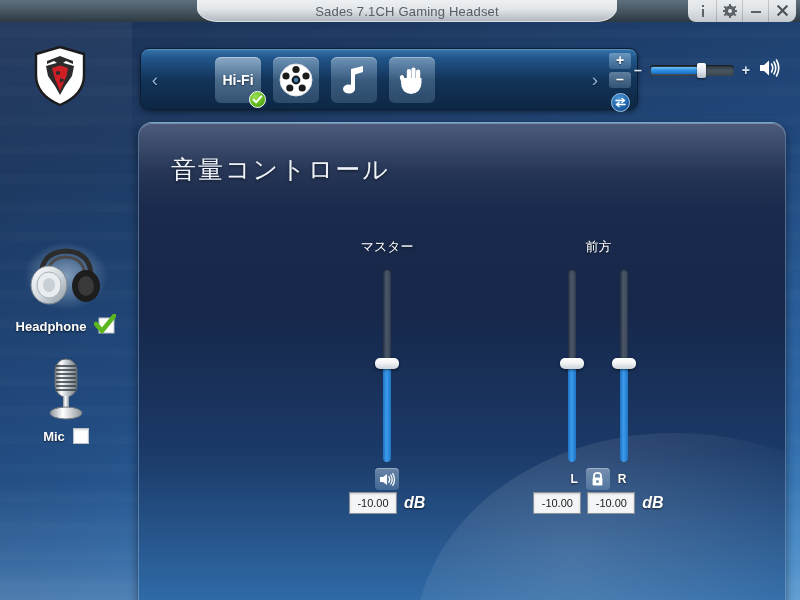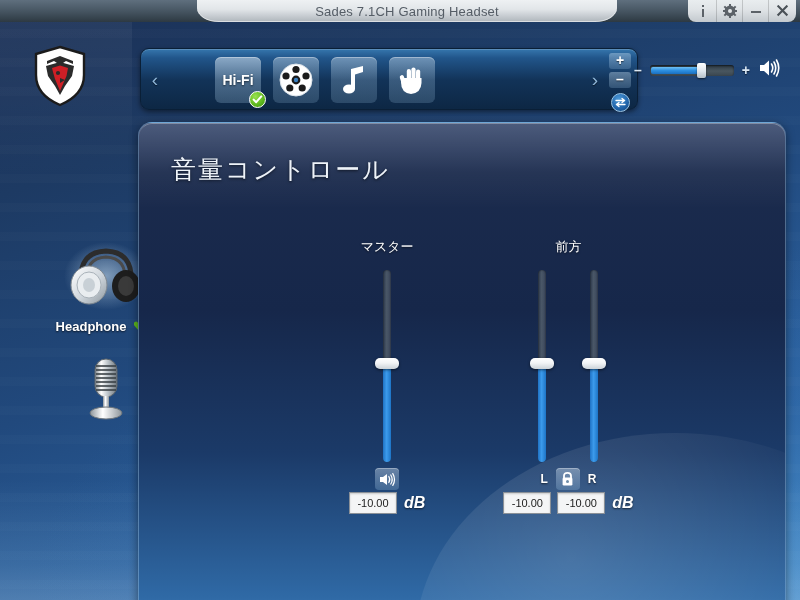--- a/index.html
+++ b/index.html
@@ -67,21 +67,21 @@
     border-left: 1px solid rgba(0,0,0,.16);
   }
   #winbtns .wb:first-child { border-left: none; }
   #winbtns .wb svg { display: block; }
 
   
   #logo {
     position: absolute; left: 32px; top: 45px; width: 56px; height: 62px;
   }
   #sidebar {
-    position: absolute; left: 0; top: 240px; width: 132px; margin-left: 40px;
+    position: absolute; left: 0; top: 240px; width: 132px;
   }
   .dev {
     width: 132px; text-align: center; margin-bottom: 16px; cursor: pointer;
   }
   .dev .devicon { height: 72px; display: flex; align-items: center; justify-content: center; }
   .dev .devrow {
     display: flex; align-items: center; justify-content: center; gap: 8px; margin-top: 2px;
   }
   .dev .devlabel {
     font-size: 13px; font-weight: bold; color: #ffffff;
@@ -194,21 +194,21 @@
     pointer-events: none;
   }
   #panel-title {
     position: absolute; left: 32px; top: 30px;
     font-size: 25px; color: #eef3f9; letter-spacing: 2px;
     text-shadow: 0 1px 3px rgba(0,0,0,.6);
   }
 
   
   #groups {
-    position: absolute; left: 210px; top: 115px; display: flex; align-items: flex-start; gap: 78px;
+    position: absolute; left: 210px; top: 115px; display: flex; align-items: flex-start; gap: 108px;
   }
   .group { display: flex; flex-direction: column; align-items: center; }
   .group .gtitle {
     font-size: 13px; color: #ffffff; margin-bottom: 14px;
     text-shadow: 0 1px 2px rgba(0,0,0,.6); white-space: nowrap;
   }
   .sliders { display: flex; gap: 30px; }
   .vsl { position: relative; width: 22px; height: 192px; cursor: pointer; }
   .vtrack {
     position: absolute; left: 7px; top: 0; width: 8px; height: 192px; border-radius: 4px;
@@ -365,20 +365,24 @@
               <line x1="20" y1="15" x2="40" y2="15"></line>
             <line x1="20" y1="19" x2="40" y2="19"></line>
               <line x1="20" y1="23" x2="40" y2="23"></line>
             <line x1="20" y1="27" x2="40" y2="27"></line>
               <line x1="20" y1="31" x2="40" y2="31"></line>
             <line x1="20" y1="35" x2="40" y2="35"></line>
           </g>
           <rect x="27" y="41" width="6" height="14" fill="url(#stndG)"></rect>
           <ellipse cx="30" cy="58" rx="16" ry="6" fill="url(#stndG)" stroke="#6e767d" stroke-width="1"></ellipse>
         </svg>
+      </div>
+      <div class="devrow">
+        <span class="devlabel">Mic</span>
+        <span class="chk"></span>
       </div>
     </div>
   </div>
 
   <div id="toolbar">
     <div class="arrow" id="arrow-left">‹</div>
     <div class="arrow" id="arrow-right">›</div>
 
     <div id="modes">
       <div class="mode sel">

